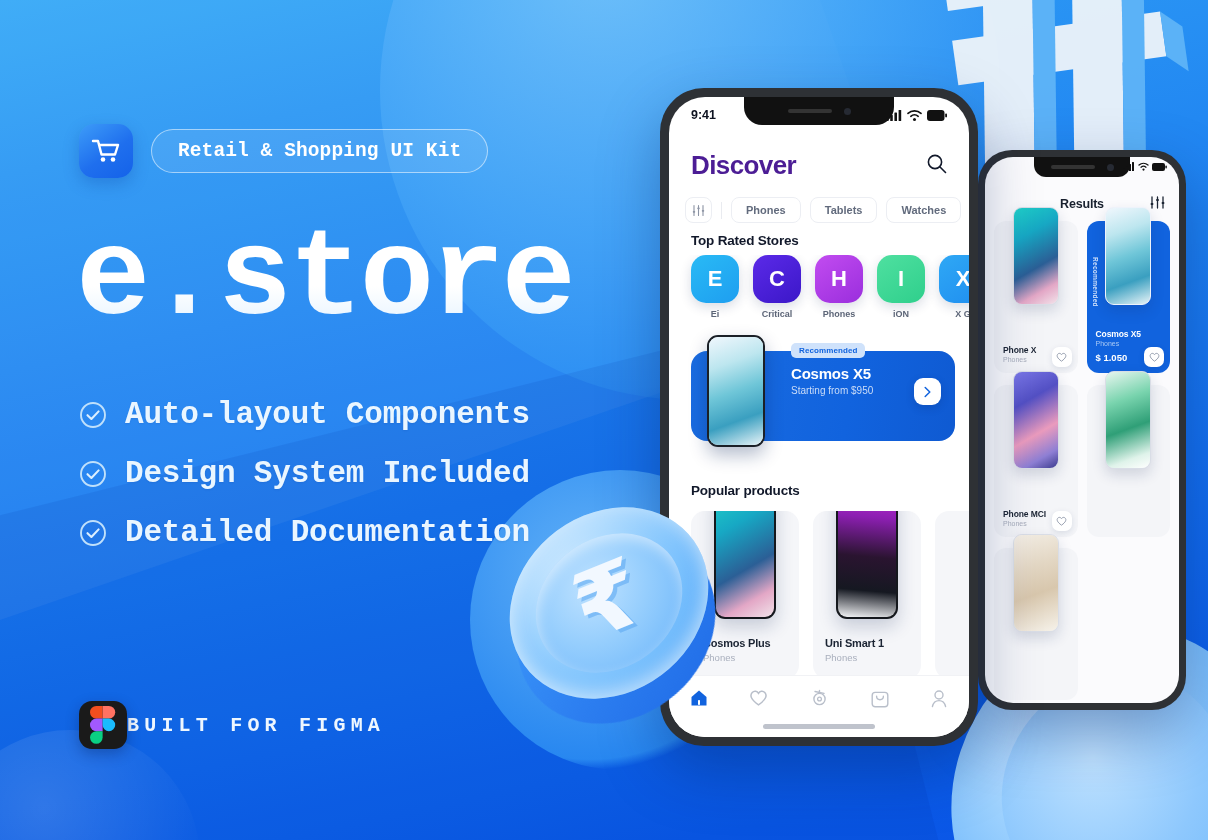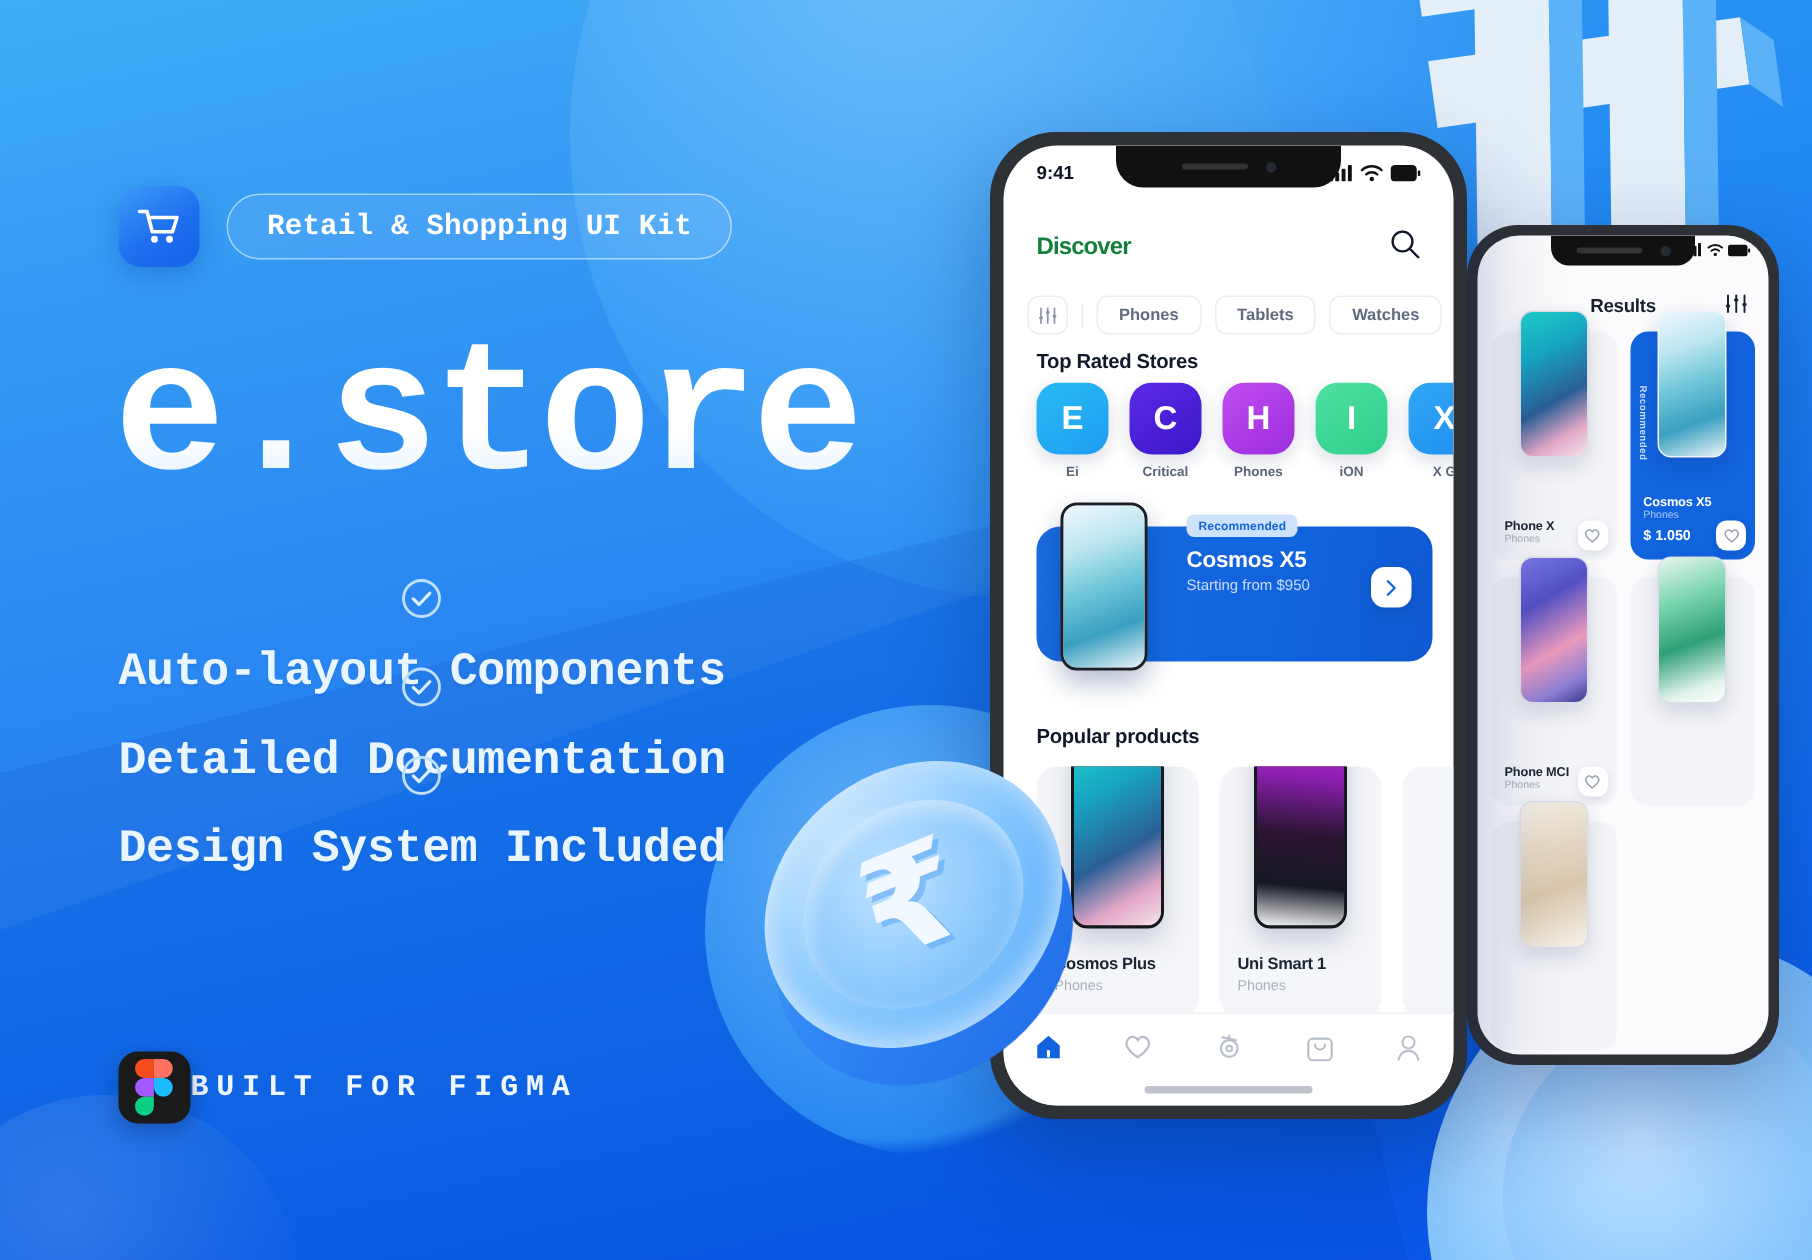--- a/index.html
+++ b/index.html
@@ -137,21 +137,20 @@
     background: linear-gradient(180deg, #ffffff 0%, #ffffff 55%, #dcefff 100%);
     -webkit-background-clip: text; background-clip: text;
     color: transparent;
     -webkit-text-fill-color: transparent;
   }
 
   .features { position: absolute; left: 79px; top: 385px; }
   .feature {
     display: flex; align-items: center; gap: 18px;
     height: 59px;
-    flex-direction: column;
   }
   .check {
     width: 28px; height: 28px; flex: 0 0 28px;
     display: flex; align-items: center; justify-content: center;
   }
   .feature-label {
     color: #eaf6ff; font-size: 31px; font-weight: bold;
     letter-spacing: -.2px;
     text-shadow: 0 1px 2px rgba(0,40,120,.10);
   }
@@ -254,21 +253,21 @@
     padding: 0 22px; z-index: 12;
   }
   .pm-time { font-size: 12.5px; font-weight: bold; color: #0d1220; }
   .pm-icons { display: flex; align-items: center; gap: 5px; }
 
   .pm-head {
     position: absolute; left: 0; right: 0; top: 46px; height: 44px;
     display: flex; align-items: center; justify-content: space-between;
     padding: 0 22px;
   }
-  .pm-head h1 { font-size: 16px; font-weight: bold; color: #15803d; letter-spacing: -.6px; }
+  .pm-head h1 { font-size: 26px; font-weight: bold; color: #4c1d95; letter-spacing: -.6px; }
 
   .chips {
     position: absolute; left: 0; right: 0; top: 98px; height: 30px;
     display: flex; align-items: center; gap: 9px; padding-left: 16px;
     overflow: hidden;
   }
   .chip-filter {
     width: 27px; height: 26px; border-radius: 8px;
     border: 1px solid #eceef3; background: #fff;
     display: flex; align-items: center; justify-content: center;
@@ -425,30 +424,30 @@
         </span>
         <span class="feature-label">Auto-layout Components</span>
       </div>
       <div class="feature">
         <span class="check">
           <svg width="28" height="28" viewBox="0 0 28 28">
               <circle cx="14" cy="14" r="12" fill="none" stroke="#bfe0fb" stroke-width="1.9"></circle>
               <path d="M8.5 14.2 L12.4 18 L19.6 10.4" fill="none" stroke="#dcefff" stroke-width="2.1" stroke-linecap="round" stroke-linejoin="round"></path>
             </svg>
         </span>
-        <span class="feature-label">Detailed Documentation</span>
+        <span class="feature-label">Design System Included</span>
       </div>
       <div class="feature">
         <span class="check">
           <svg width="28" height="28" viewBox="0 0 28 28">
               <circle cx="14" cy="14" r="12" fill="none" stroke="#bfe0fb" stroke-width="1.9"></circle>
               <path d="M8.5 14.2 L12.4 18 L19.6 10.4" fill="none" stroke="#dcefff" stroke-width="2.1" stroke-linecap="round" stroke-linejoin="round"></path>
             </svg>
         </span>
-        <span class="feature-label">Design System Included</span>
+        <span class="feature-label">Detailed Documentation</span>
       </div>
     </div>
 
     <div class="figma-row">
       <div class="figma-badge">
         <svg width="26" height="38" viewBox="0 0 26 38" style="position:absolute;left:11px;top:5px">
           <path d="M0 6.3 A6.3 6.3 0 0 1 6.3 0 H12.6 V12.6 H6.3 A6.3 6.3 0 0 1 0 6.3 Z" fill="#f24e1e"></path>
           <path d="M12.6 0 H18.9 A6.3 6.3 0 0 1 18.9 12.6 H12.6 Z" fill="#ff7262"></path>
           <path d="M0 18.9 A6.3 6.3 0 0 1 6.3 12.6 H12.6 V25.2 H6.3 A6.3 6.3 0 0 1 0 18.9 Z" fill="#a259ff"></path>
           <path d="M12.6 12.6 H18.9 A6.3 6.3 0 1 1 12.6 18.9 Z" fill="#1abcfe"></path>

